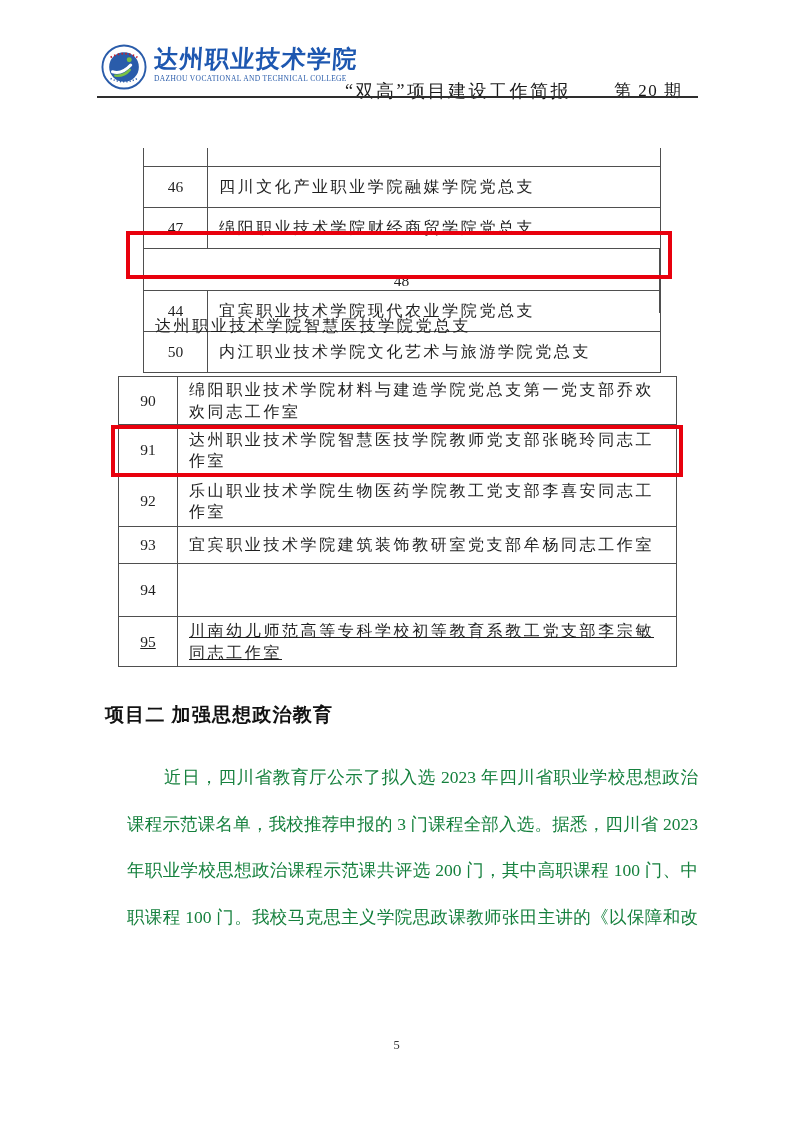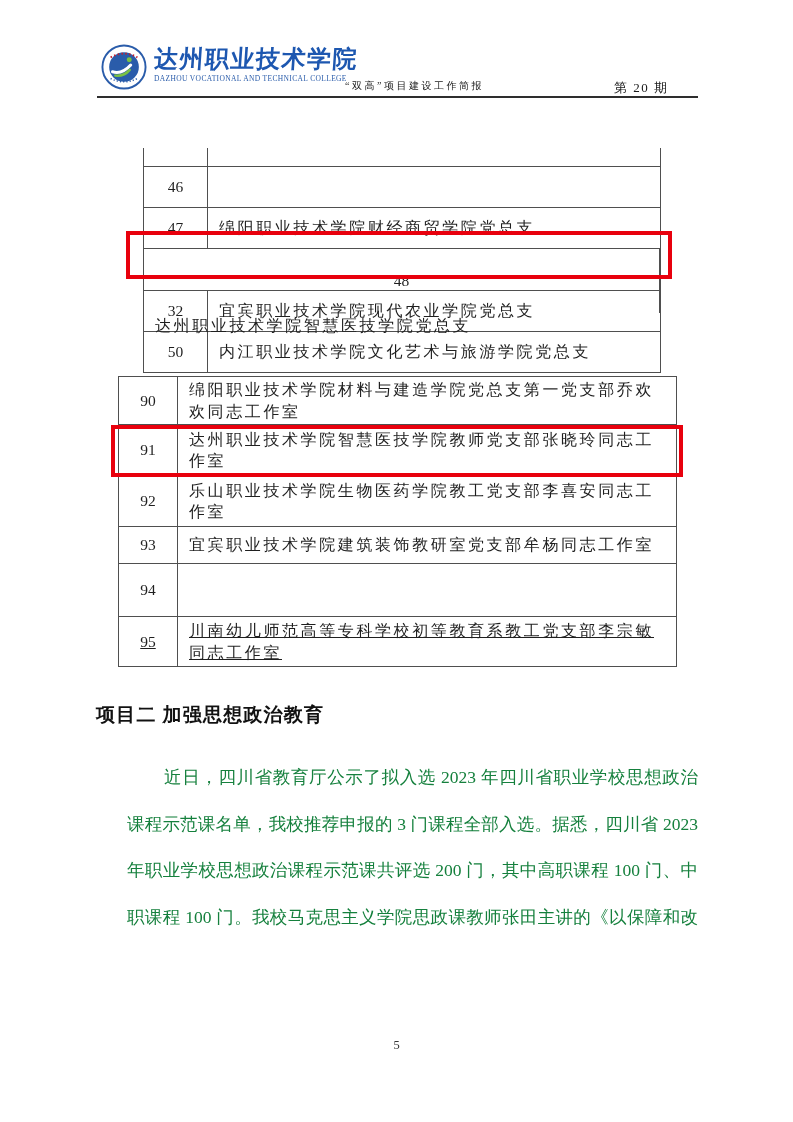--- a/index.html
+++ b/index.html
@@ -7,37 +7,37 @@
     width:793px;height:1122px;background:#ffffff;position:relative;
     font-family:"Liberation Serif","DejaVu Serif",serif;color:#1f1f1f;
     overflow:hidden;
   }
   
   .logo{position:absolute;left:101px;top:44px;width:46px;height:46px;}
   .brand{position:absolute;left:154px;top:46px;}
   .brand-cn{font-size:24px;font-weight:bold;color:#1d57b0;letter-spacing:1.5px;line-height:26px;
             transform:skewX(-4deg);}
   .brand-en{font-size:7.5px;color:#2a5caa;letter-spacing:0.35px;margin-top:2px;white-space:nowrap;}
-  .bulletin-title{position:absolute;left:345px;top:79px;font-size:10px;letter-spacing:2.5px;color:#1a1a1a;white-space:nowrap;}
-  .issue{position:absolute;left:614px;top:79px;font-size:13px;letter-spacing:1.5px;color:#1a1a1a;white-space:nowrap;}
+  .bulletin-title{position:absolute;left:345px;top:79px;font-size:18px;letter-spacing:2.5px;color:#1a1a1a;white-space:nowrap;}
+  .issue{position:absolute;left:614px;top:79px;font-size:17px;letter-spacing:1.5px;color:#1a1a1a;white-space:nowrap;}
   .header-rule{position:absolute;left:97px;top:96px;width:601px;height:2px;background:#2e2e2e;}
   
   .tbl{position:absolute;box-sizing:border-box;
        border-left:1px solid #4f4f4f;border-right:1px solid #4f4f4f;}
   .tbl.topline{border-top:1px solid #4f4f4f;}
   .trow{display:flex;border-bottom:1px solid #4f4f4f;box-sizing:border-box;}
   .cell-no{flex:0 0 64px;display:flex;align-items:center;justify-content:center;
            font-size:15.5px;color:#1f1f1f;border-right:1px solid #4f4f4f;box-sizing:border-box;}
   .t2 .cell-no{flex:0 0 59px;}
   .cell-name{flex:1;display:flex;align-items:center;
              padding:2px 6px 2px 11px;font-size:16px;color:#1f1f1f;
              letter-spacing:2.6px;line-height:21.5px;}
   .hl-box{position:absolute;border:4px solid #e8000d;box-sizing:border-box;background:transparent;}
   
-  .section-heading{position:absolute;left:96px;top:702px;font-size:19px;font-weight:bold;
+  .section-heading{position:absolute;left:105px;top:702px;font-size:19px;font-weight:bold;
                    letter-spacing:1.2px;color:#111;}
   .paragraph{position:absolute;left:99px;top:754px;width:599px;}
   .para-line{height:46.5px;line-height:46.5px;font-size:17.5px;color:#15803d;
              text-align:justify;text-align-last:justify;white-space:nowrap;margin-left:28px;}
   .para-line.indent{padding-left:37px;box-sizing:border-box;}
   .page-number{position:absolute;left:0;top:1038px;width:793px;text-align:center;
                font-size:12.5px;color:#333;}
 </style>
 </head>
 <body>
@@ -61,31 +61,32 @@
 <div class="issue">第 20 期</div>
 <div class="header-rule"></div>
 
 <div class="tbl t1" style="left:143px;top:148px;width:518px;">
   <div class="trow" style="height:19px;">
     <div class="cell-no"></div>
     <div class="cell-name"></div>
   </div>
   <div class="trow" style="height:41px;">
     <div class="cell-no">46</div>
+    <div class="cell-name">四川文化产业职业学院融媒学院党总支</div>
   </div>
   <div class="trow" style="height:41px;">
     <div class="cell-no">47</div>
     <div class="cell-name">绵阳职业技术学院财经商贸学院党总支</div>
   </div>
   <div class="trow" style="height:42px;flex-direction:column;">
     <div class="cell-no">48</div>
     <div class="cell-name">达州职业技术学院智慧医技学院党总支</div>
   </div>
   <div class="trow" style="height:41px;">
-    <div class="cell-no">32</div>
+    <div class="cell-no">44</div>
     <div class="cell-name">宜宾职业技术学院现代农业学院党总支</div>
   </div>
   <div class="trow" style="height:41px;">
     <div class="cell-no">50</div>
     <div class="cell-name">内江职业技术学院文化艺术与旅游学院党总支</div>
   </div>
 </div>
 <div class="hl-box" style="left:126px;top:231px;width:546px;height:48px;"></div>
 
 <div class="tbl t2 topline" style="left:118px;top:376px;width:559px;">

